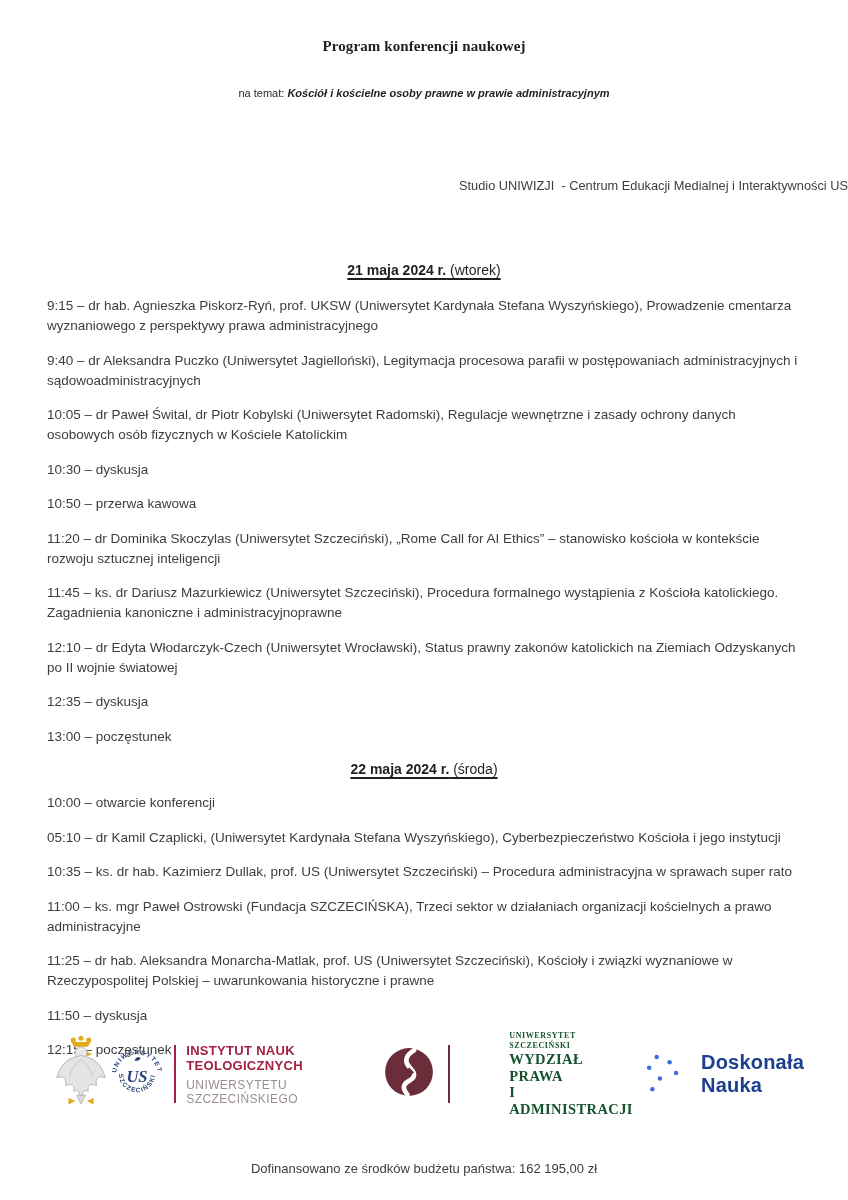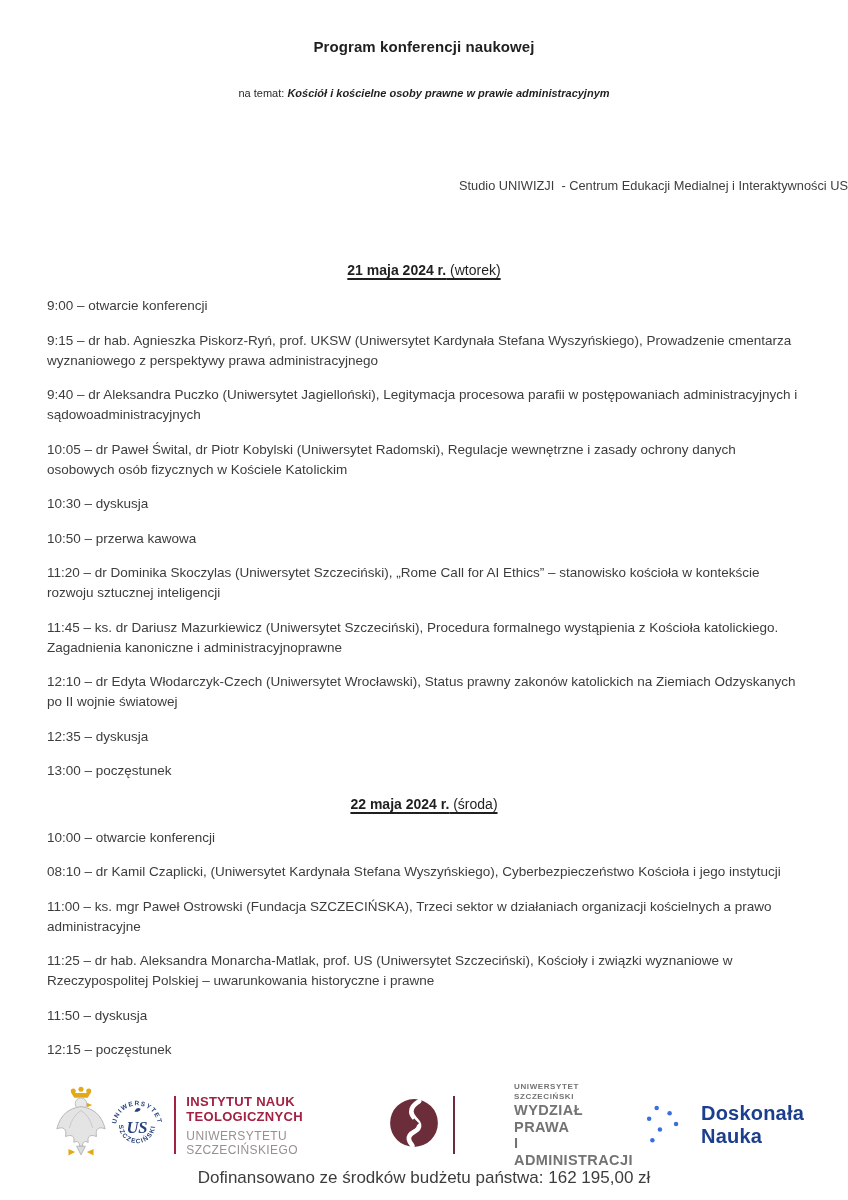--- a/index.html
+++ b/index.html
@@ -9,20 +9,21 @@
     font-family: "Liberation Sans", sans-serif;
     color: #3d3d3d;
     -webkit-font-smoothing: antialiased;
   }
   .page { width: 848px; height: 1200px; position: relative; background: #fff; }
 
   .doc-title {
     padding-top: 38px; text-align: center;
     font-size: 15px; font-weight: 700; color: #1f1f1f;
     letter-spacing: 0.1px;
+    font-family: Liberation Serif, serif;
   }
   .doc-subtitle {
     margin-top: 32px; text-align: center;
     font-size: 11px; color: #2a2a2a;
   }
   .doc-subtitle .em { font-weight: 700; font-style: italic; color: #1f1f1f; }
 
   .venue {
     margin-top: 44px; text-align: right;
     font-size: 12.8px; line-height: 17px; color: #3d3d3d;
@@ -60,30 +61,31 @@
   .flagbar .red { height: 5px; background: #e13d3e; }
 
   
   .vline { width: 2.5px; height: 58px; margin: 0 10px; }
   .vline.crimson { background: #a32142; }
   .vline.maroon { background: #6b2d39; margin: 0 12px; }
   .theology-text .big { font-size: 13px; font-weight: 700; color: #a32142; line-height: 15.5px; letter-spacing: 0.3px; }
   .theology-text .small { margin-top: 4px; font-size: 12px; color: #9a8f8f; letter-spacing: 0.4px; }
 
   
-  .law-text { font-family: Liberation Sans, sans-serif; color: #737373; margin-left: 47px; }
+  .law-text { font-family: Liberation Serif, serif; color: #14532d; margin-left: 47px; }
   .law-text .tiny { font-size: 8px; font-weight: 700; letter-spacing: 0.6px; line-height: 10px; }
   .law-text .big { font-size: 14.5px; font-weight: 700; letter-spacing: 0.4px; line-height: 16.5px; }
 
   
   .dn-text { margin-left: 12px; font-size: 20px; font-weight: 700; color: #1c3e8f; line-height: 23px; letter-spacing: 0.2px; }
 
   .funding {
-    text-align: center; font-size: 17px; color: #3d3d3d;
-    padding-bottom: 12px;
+    text-align: center; font-size: 13px; color: #3d3d3d;
+    padding-bottom: 24px;
+    margin-top: 44px;
   }
 </style>
 </head>
 <body>
 
 <div class="page">
 
   <div class="doc-title">Program konferencji naukowej</div>
 
   <div class="doc-subtitle">
@@ -92,40 +94,40 @@
 
   <div class="venue">
     <div>Studio UNIWIZJI  - Centrum Edukacji Medialnej i Interaktywności US</div>
   </div>
 
   <div class="day-heading">
     <span class="date">21 maja 2024 r.</span><span> (wtorek)</span>
   </div>
 
   <div class="schedule">
-    <p>9:00 – otwarcie konferencji</p>
     <p>9:15 – dr hab. Agnieszka Piskorz-Ryń, prof. UKSW (Uniwersytet Kardynała Stefana Wyszyńskiego), Prowadzenie cmentarza wyznaniowego z perspektywy prawa administracyjnego</p>
     <p>9:40 – dr Aleksandra Puczko (Uniwersytet Jagielloński), Legitymacja procesowa parafii w postępowaniach administracyjnych i sądowoadministracyjnych</p>
     <p>10:05 – dr Paweł Śwital, dr Piotr Kobylski (Uniwersytet Radomski), Regulacje wewnętrzne i zasady ochrony danych osobowych osób fizycznych w Kościele Katolickim</p>
     <p>10:30 – dyskusja</p>
     <p>10:50 – przerwa kawowa</p>
     <p>11:20 – dr Dominika Skoczylas (Uniwersytet Szczeciński), „Rome Call for AI Ethics” – stanowisko kościoła w kontekście rozwoju sztucznej inteligencji</p>
     <p>11:45 – ks. dr Dariusz Mazurkiewicz (Uniwersytet Szczeciński), Procedura formalnego wystąpienia z Kościoła katolickiego. Zagadnienia kanoniczne i administracyjnoprawne</p>
     <p>12:10 – dr Edyta Włodarczyk-Czech (Uniwersytet Wrocławski), Status prawny zakonów katolickich na Ziemiach Odzyskanych po II wojnie światowej</p>
     <p>12:35 – dyskusja</p>
     <p>13:00 – poczęstunek</p>
   </div>
 
   <div class="day-heading second">
     <span class="date">22 maja 2024 r.</span><span> (środa)</span>
   </div>
 
   <div class="schedule">
     <p>10:00 – otwarcie konferencji</p>
-    <p>08:10 – dr Kamil Czaplicki, (Uniwersytet Kardynała Stefana Wyszyńskiego), Cyberbezpieczeństwo Kościoła i jego instytucji</p>
+    <p>05:10 – dr Kamil Czaplicki, (Uniwersytet Kardynała Stefana Wyszyńskiego), Cyberbezpieczeństwo Kościoła i jego instytucji</p>
+    <p>10:35 – ks. dr hab. Kazimierz Dullak, prof. US (Uniwersytet Szczeciński) – Procedura administracyjna w sprawach super rato</p>
     <p>11:00 – ks. mgr Paweł Ostrowski (Fundacja SZCZECIŃSKA), Trzeci sektor w działaniach organizacji kościelnych a prawo administracyjne</p>
     <p>11:25 – dr hab. Aleksandra Monarcha-Matlak, prof. US (Uniwersytet Szczeciński), Kościoły i związki wyznaniowe w Rzeczypospolitej Polskiej – uwarunkowania historyczne i prawne</p>
     <p>11:50 – dyskusja</p>
     <p>12:15 – poczęstunek</p>
   </div>
 
   <div class="footer">
     <div class="logos">
 
       <div class="logo">

